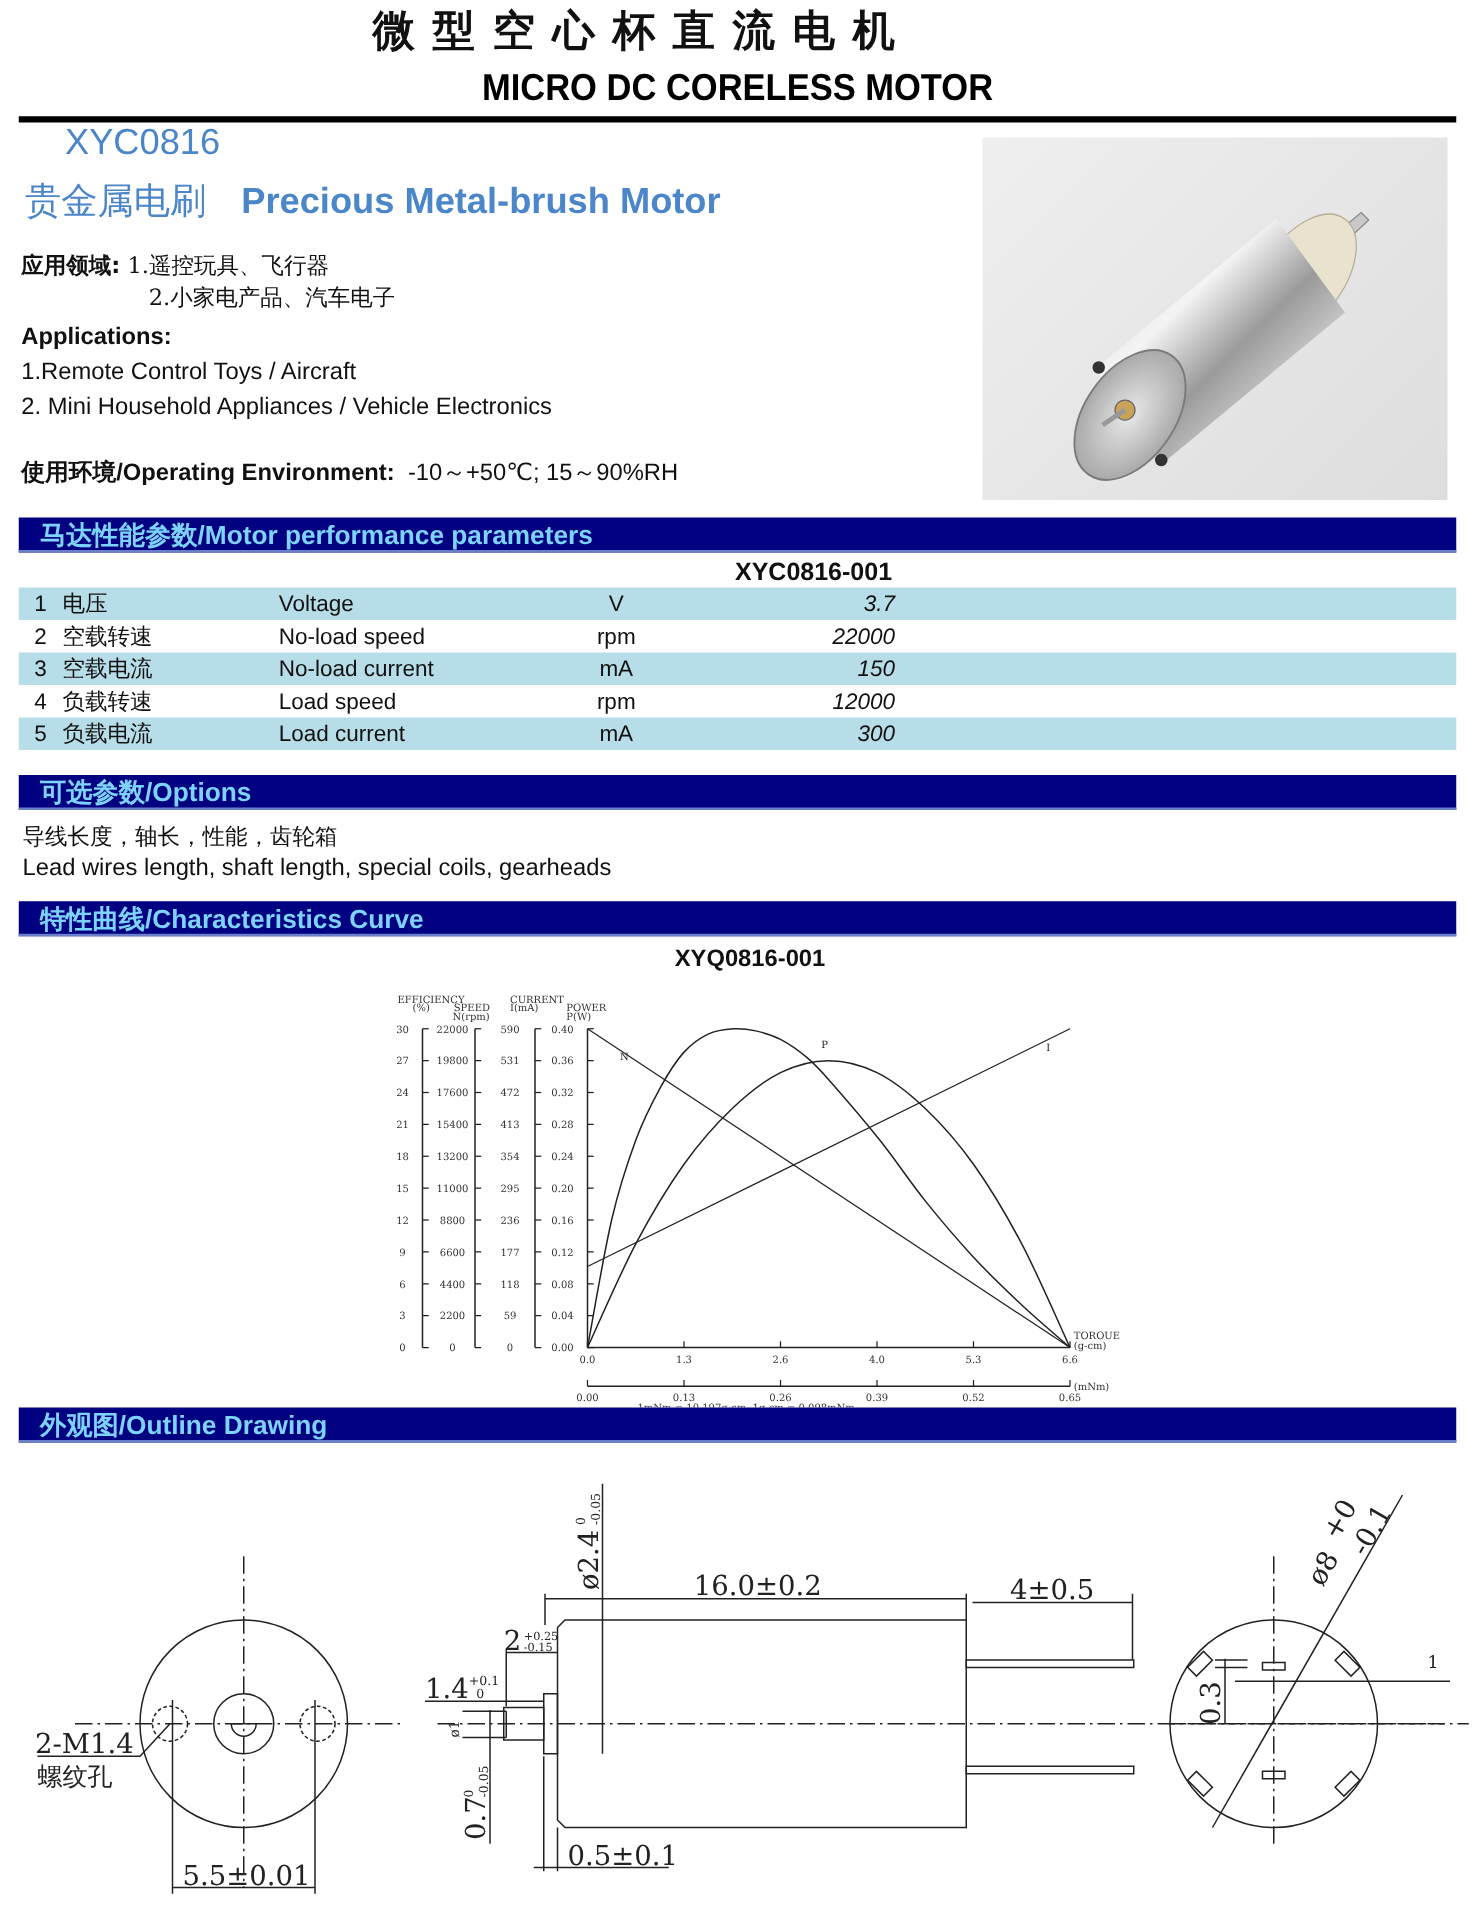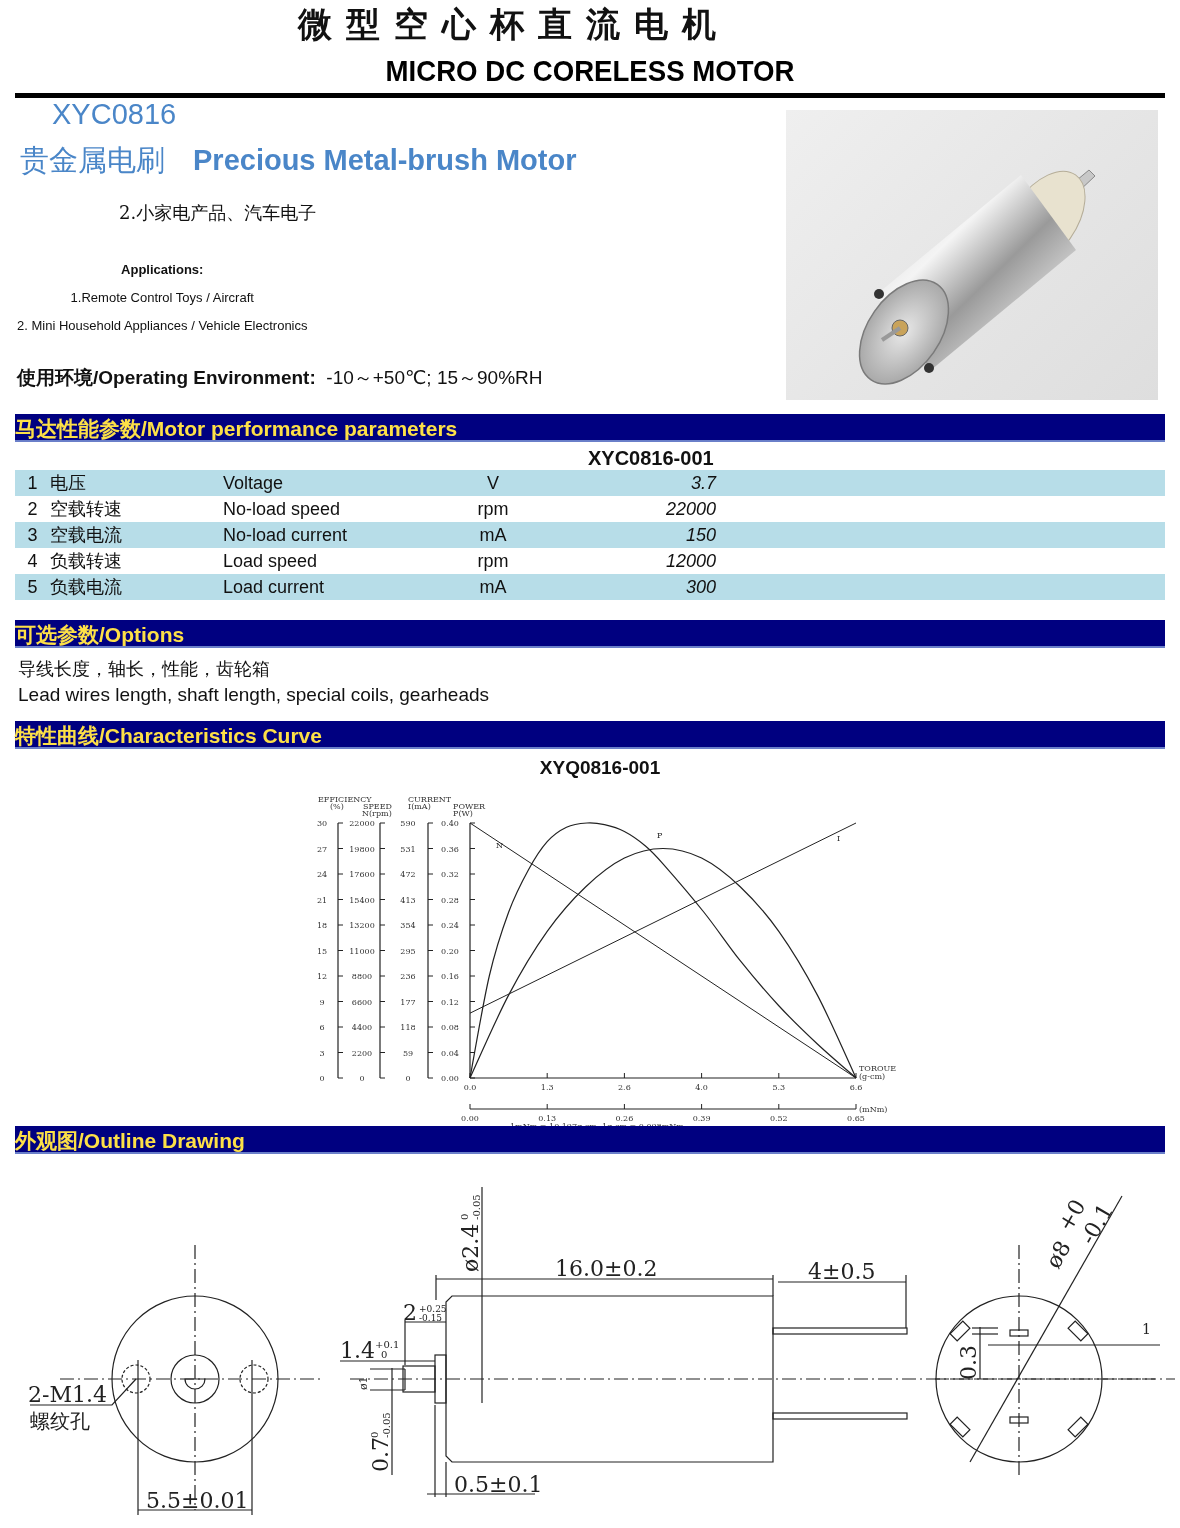--- a/index.html
+++ b/index.html
@@ -7,26 +7,26 @@
   .abs { position: absolute; }
   .title-cn { left: 0; width: 1028px; top: 2px; text-align: center; font-family: "DejaVu Sans", sans-serif; font-size: 34px; letter-spacing: 14px; font-weight: bold; color: #111; }
   .title-en { left: 0; width: 1180px; top: 54px; text-align: center; font-size: 30px; font-weight: bold; color: #000; transform: scaleX(0.92); }
   .top-rule { left: 15px; width: 1150px; top: 93px; height: 5px; background: #000; }
   .model { left: 20px; top: 98px; font-size: 29px; font-weight: normal; color: #4a86c8; margin-left: 32px; }
   .subtitle { left: 20px; top: 141px; font-size: 29px; font-weight: bold; color: #4a86c8; }
   .subtitle .cn { font-family: "DejaVu Sans", sans-serif; font-weight: normal; margin-right: 28px; }
   .app-cn { left: 17px; top: 200px; font-size: 18px; font-family: "DejaVu Serif", serif; line-height: 26px; }
   .app-cn .lbl { font-family: "DejaVu Sans", sans-serif; font-weight: bold; }
   .app-cn .indent { padding-left: 102px; }
-  .app-en { left: 17px; top: 256px; font-size: 13px; line-height: 28px; text-align: center; }
+  .app-en { left: 17px; top: 256px; font-size: 19px; line-height: 28px; }
   .app-en .head { font-weight: bold; }
   .env { left: 17px; top: 365px; font-size: 19px; }
   .env .lbl { font-weight: bold; }
   .photo { left: 786px; top: 110px; width: 372px; height: 290px; background: linear-gradient(135deg, #efefef 0%, #e6e6e6 50%, #dedede 100%); }
-  .sec-bar { left: 15px; width: 1150px; height: 28px; background: #000080; color: #fde047; font-size: 21px; font-weight: bold; line-height: 30px; padding-left: 0; box-sizing: border-box; border-bottom: 2px solid #6a7fc9; }
+  .sec-bar { left: 15px; width: 1150px; height: 28px; background: #000080; color: #7dd3fc; font-size: 21px; font-weight: bold; line-height: 30px; padding-left: 17px; box-sizing: border-box; border-bottom: 2px solid #6a7fc9; }
   .tbl-head { left: 588px; top: 447px; font-size: 20px; font-weight: bold; }
   .tbl { left: 15px; top: 470px; width: 1150px; }
   .row { height: 26px; display: flex; align-items: center; font-size: 18px; }
   .row.shade { background: #b7dde8; }
   .row .num { width: 35px; text-align: center; }
   .row .cn { width: 173px; font-family: "DejaVu Serif", serif; font-size: 18px; }
   .row .en { width: 225px; }
   .row .unit { width: 90px; text-align: center; }
   .row .val { width: 178px; text-align: right; font-style: italic; }
   .opt-cn { left: 18px; top: 657px; font-family: "DejaVu Serif", serif; font-size: 18px; }
@@ -42,20 +42,21 @@
 <div class="abs title-cn">微型空心杯直流电机</div>
 <div class="abs title-en">MICRO DC CORELESS MOTOR</div>
 <div class="abs top-rule"></div>
 
 <div class="abs model">XYC0816</div>
 <div class="abs subtitle">
   <span class="cn">贵金属电刷</span><span>Precious Metal-brush Motor</span>
 </div>
 
 <div class="abs app-cn">
+  <div><span class="lbl">应用领域:</span> <span>1.遥控玩具、飞行器</span></div>
   <div class="indent"><span>2.小家电产品、汽车电子</span></div>
 </div>
 
 <div class="abs app-en">
   <div class="head">Applications:</div>
   <div>1.Remote Control Toys / Aircraft</div>
   <div>2. Mini Household Appliances / Vehicle Electronics</div>
 </div>
 
 <div class="abs env">

